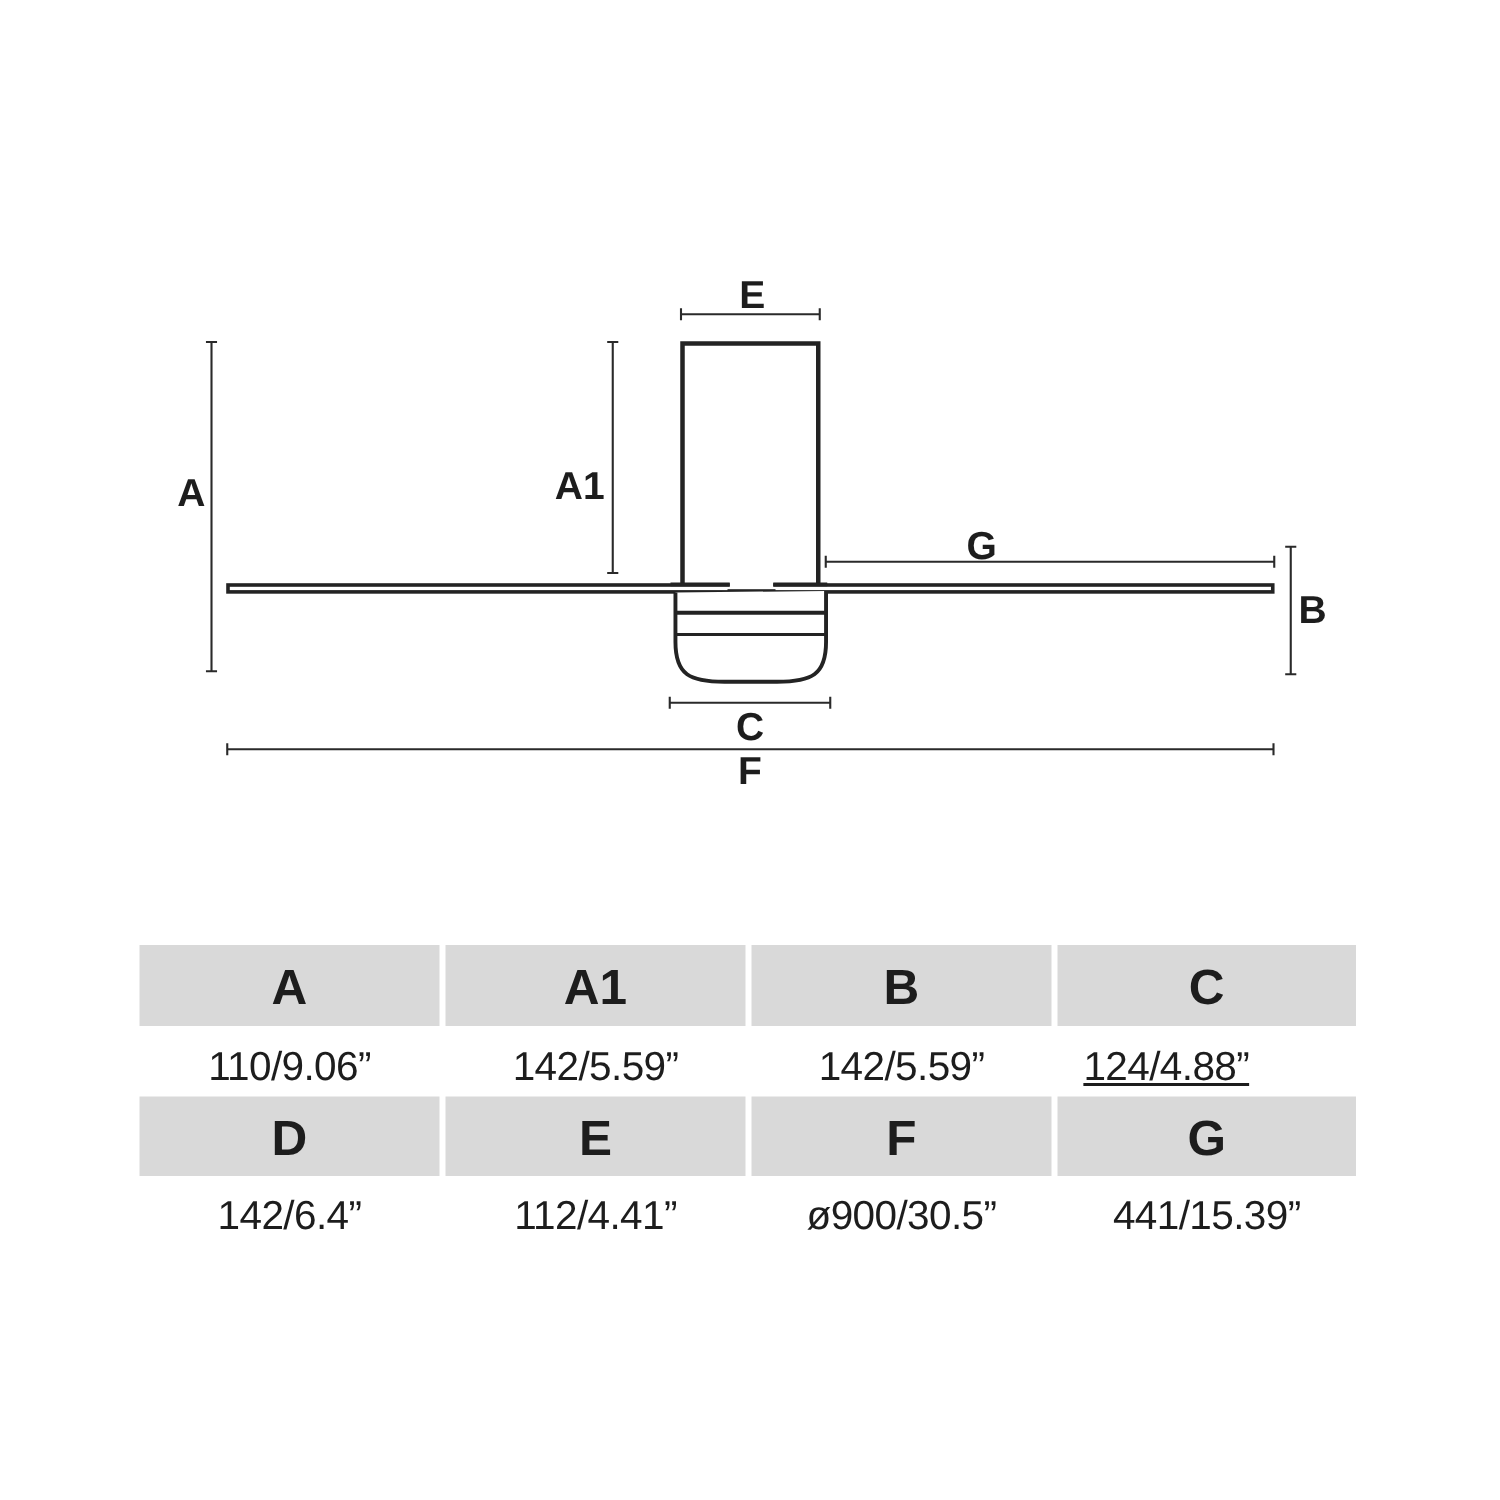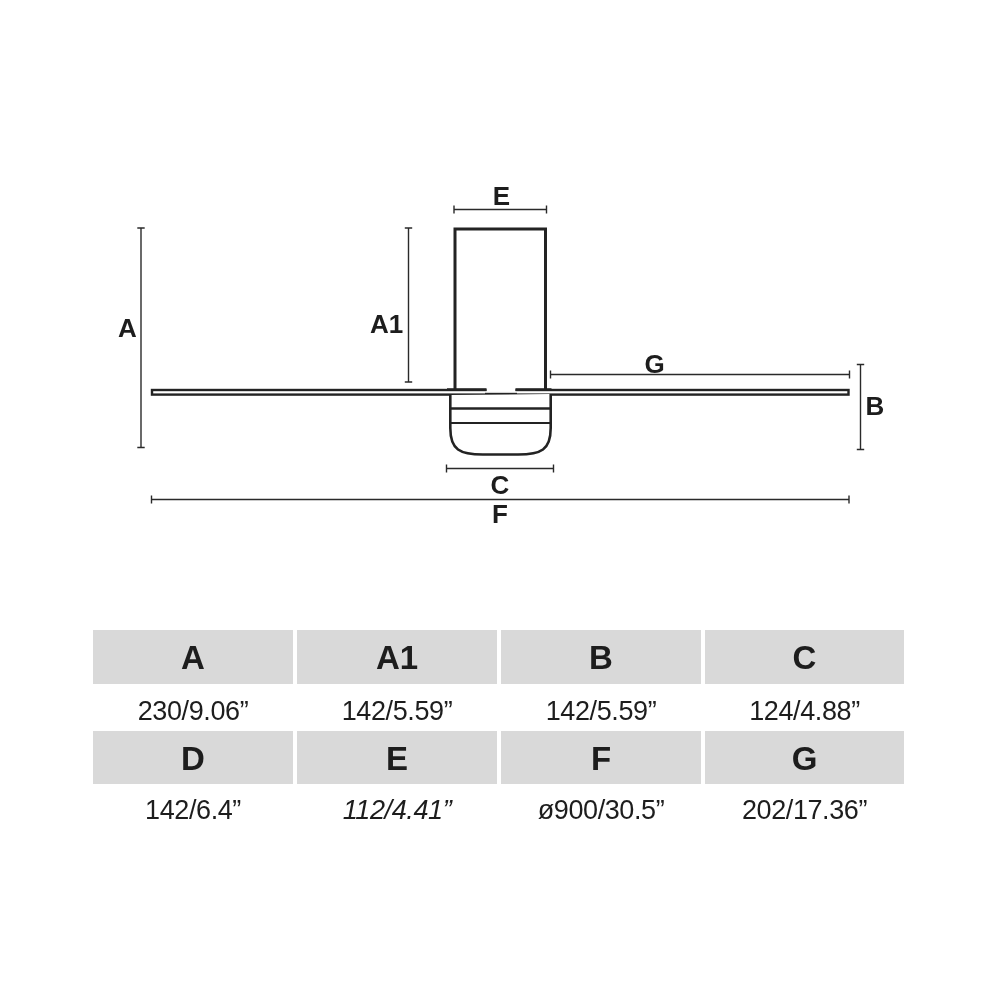--- a/index.html
+++ b/index.html
@@ -65,31 +65,31 @@
 
 <div class="cell" style="left:93px;top:630px;width:200px;height:53.5px;"></div>
 <div class="cell" style="left:297px;top:630px;width:200px;height:53.5px;"></div>
 <div class="cell" style="left:501px;top:630px;width:200px;height:53.5px;"></div>
 <div class="cell" style="left:705px;top:630px;width:199px;height:53.5px;"></div>
 <div class="hletter" style="left:93px;top:630px;width:200px;line-height:53.5px;">A</div>
 <div class="hletter" style="left:297px;top:630px;width:200px;line-height:53.5px;">A1</div>
 <div class="hletter" style="left:501px;top:630px;width:200px;line-height:53.5px;">B</div>
 <div class="hletter" style="left:705px;top:630px;width:199px;line-height:53.5px;">C</div>
 
-<div class="val" style="left:93px;top:696px;width:200px;">230/9.06”</div>
+<div class="val" style="left:93px;top:696px;width:200px;">110/9.06”</div>
 <div class="val" style="left:297px;top:696px;width:200px;">142/5.59”</div>
 <div class="val" style="left:501px;top:696px;width:200px;">142/5.59”</div>
-<div class="val" style="left:705px;top:696px;width:199px;">124/4.88”</div>
+<div class="val" style="left:678px;top:696px;width:199px;text-decoration:underline;">124/4.88”</div>
 
 <div class="cell" style="left:93px;top:730.5px;width:200px;height:53px;"></div>
 <div class="cell" style="left:297px;top:730.5px;width:200px;height:53px;"></div>
 <div class="cell" style="left:501px;top:730.5px;width:200px;height:53px;"></div>
 <div class="cell" style="left:705px;top:730.5px;width:199px;height:53px;"></div>
 <div class="hletter" style="left:93px;top:730.5px;width:200px;line-height:53px;">D</div>
 <div class="hletter" style="left:297px;top:730.5px;width:200px;line-height:53px;">E</div>
 <div class="hletter" style="left:501px;top:730.5px;width:200px;line-height:53px;">F</div>
 <div class="hletter" style="left:705px;top:730.5px;width:199px;line-height:53px;">G</div>
 
 <div class="val" style="left:93px;top:795px;width:200px;">142/6.4”</div>
-<div class="val" style="left:297px;top:795px;width:200px;font-style:italic;">112/4.41”</div>
+<div class="val" style="left:297px;top:795px;width:200px;">112/4.41”</div>
 <div class="val" style="left:501px;top:795px;width:200px;">ø900/30.5”</div>
-<div class="val" style="left:705px;top:795px;width:199px;">202/17.36”</div>
+<div class="val" style="left:705px;top:795px;width:199px;">441/15.39”</div>
 </div>
 
 </body></html>

